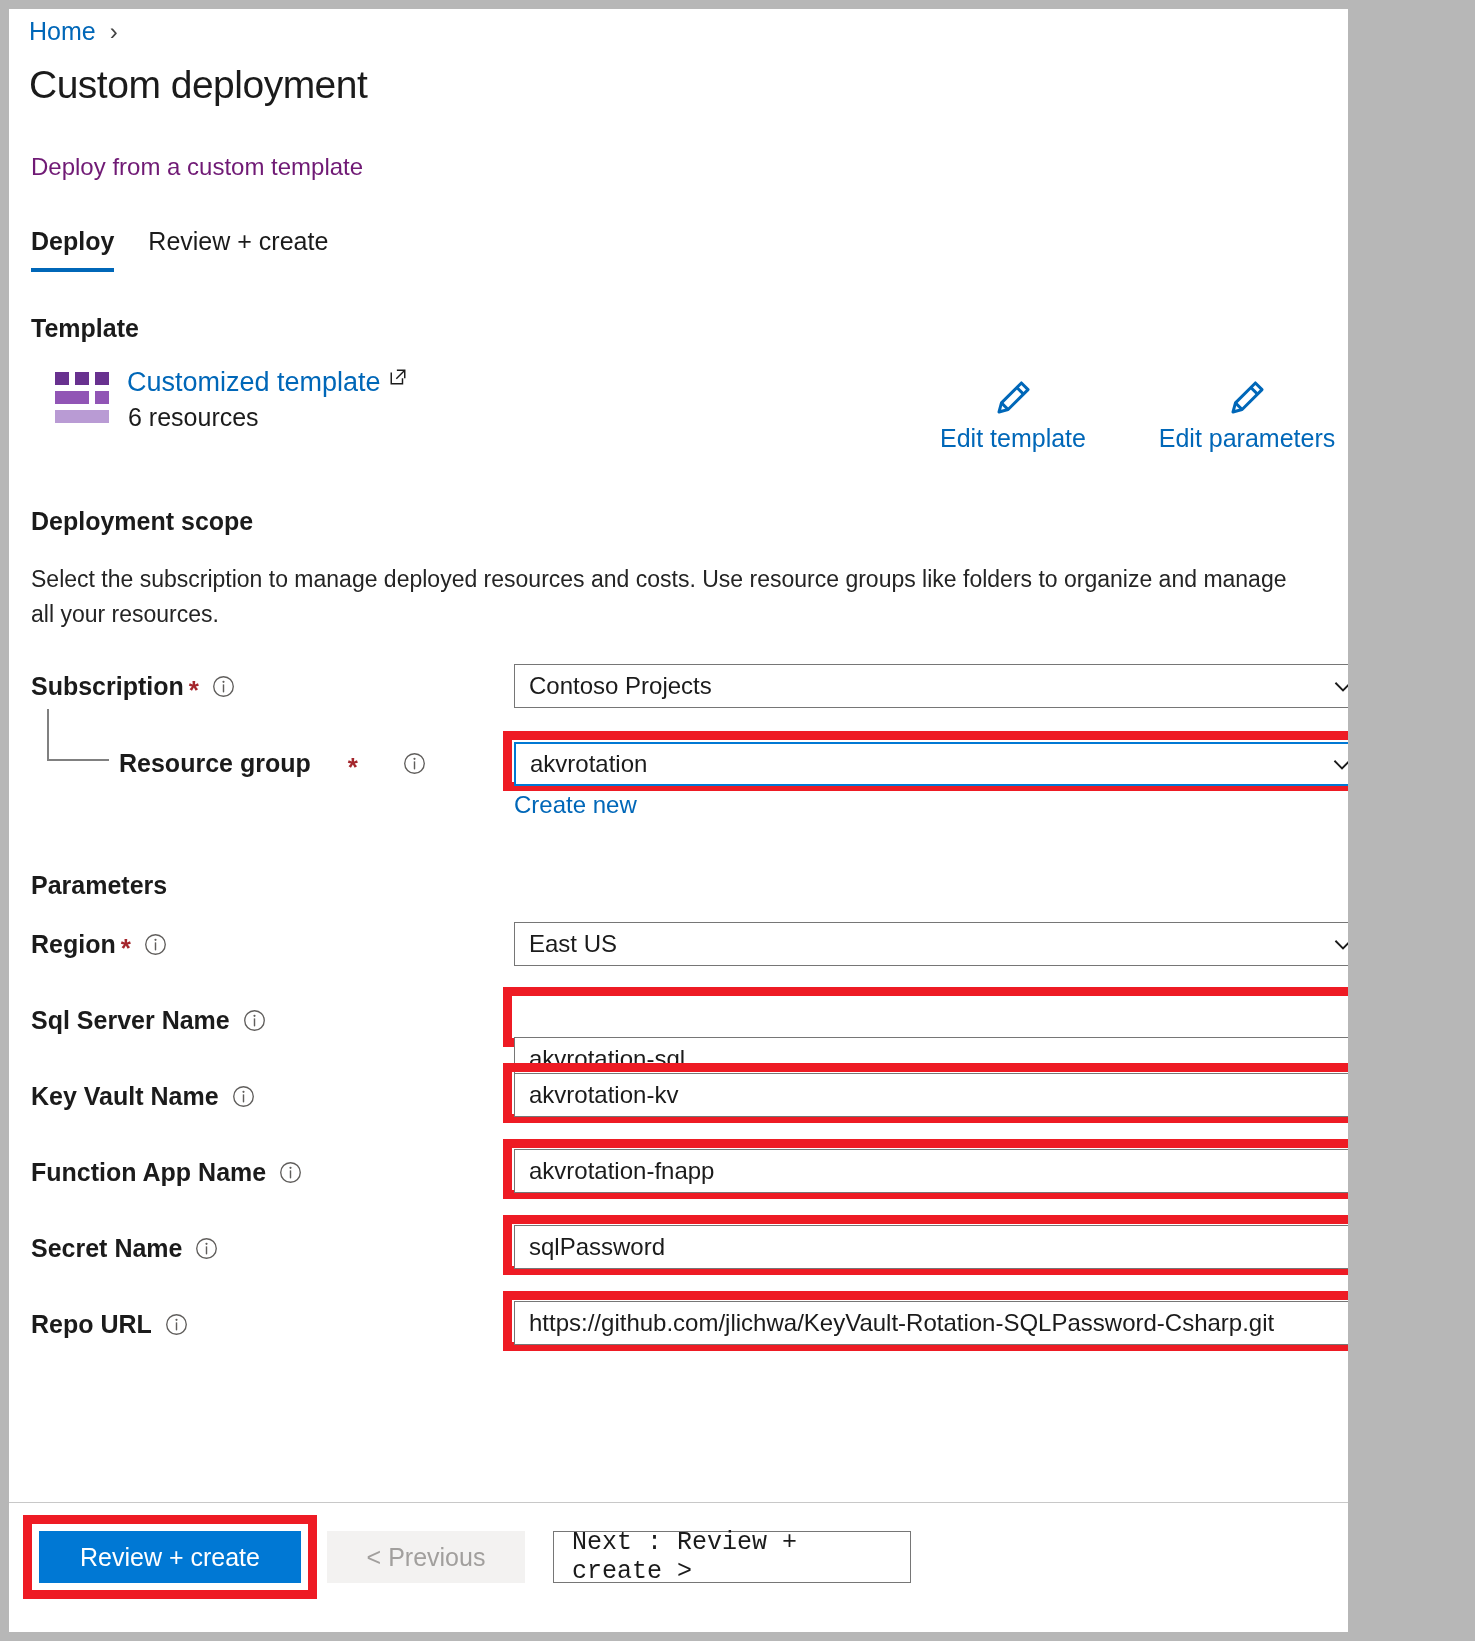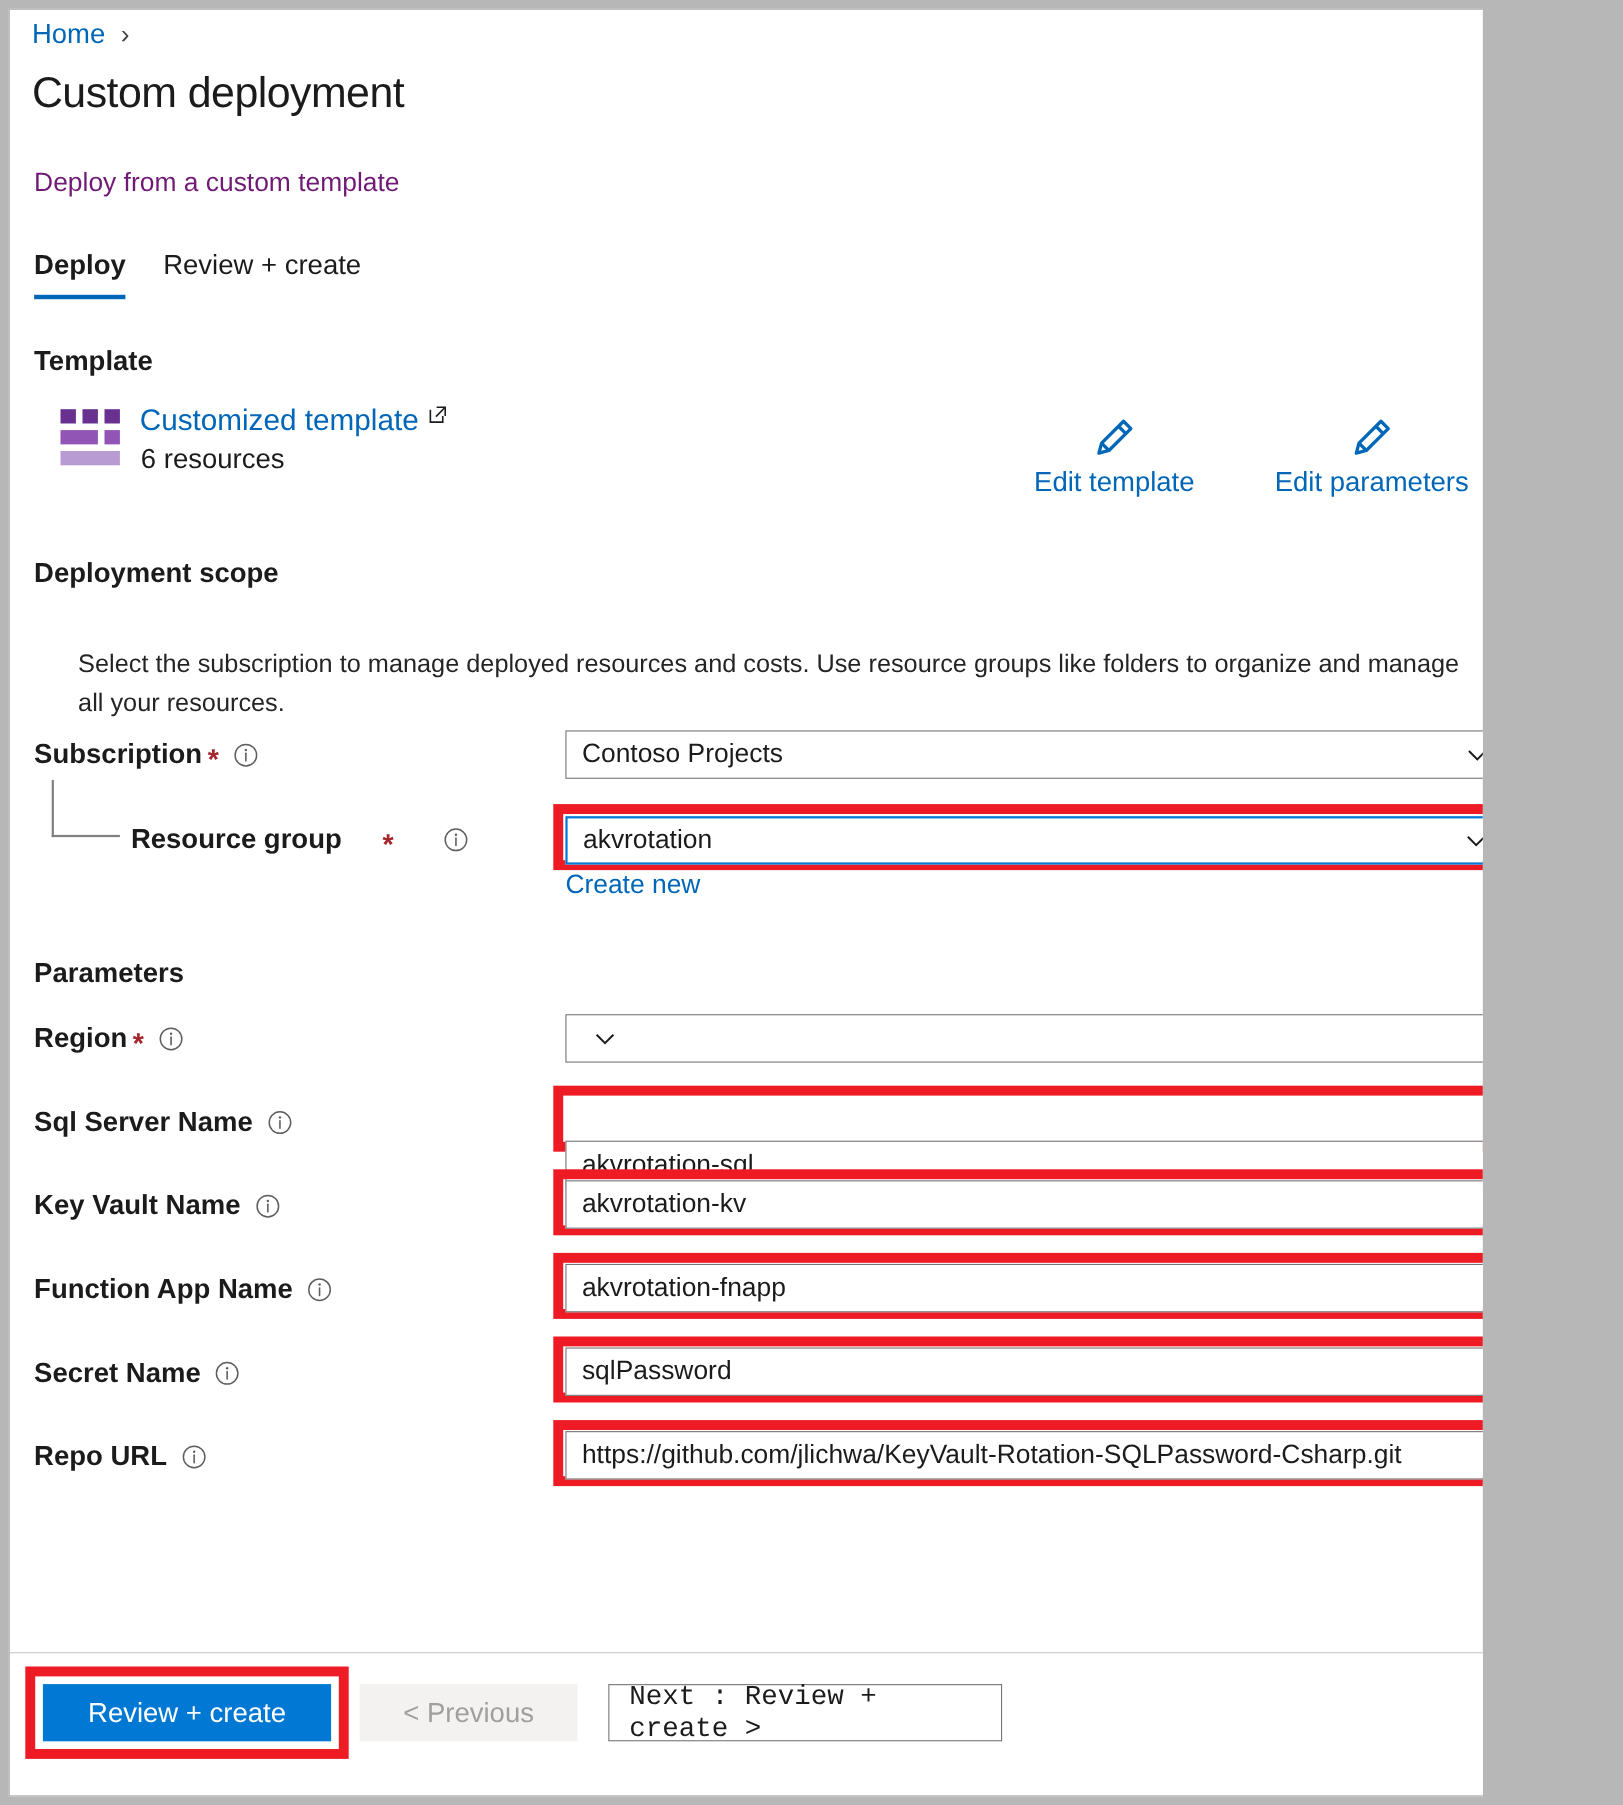--- a/index.html
+++ b/index.html
@@ -323,21 +323,21 @@
           <svg viewBox="0 0 24 24" width="42" height="42">
             <path d="M16.8 3.4 L20.6 7.2 L9.2 18.6 L4 20 L5.4 14.8 Z" fill="none" stroke="#0067b8" stroke-width="1.7" stroke-linejoin="round"></path>
             <path d="M14.2 6 L18 9.8" fill="none" stroke="#0067b8" stroke-width="1.7"></path>
             <path d="M5.4 14.8 L9.2 18.6" fill="none" stroke="#0067b8" stroke-width="1.7"></path>
           </svg>
         </span>
         <span>Edit parameters</span>
       </div>
 
       <div class="sec-head" style="top:498px;">Deployment scope</div>
-      <div class="sec-para" style="top:577px;margin-left:40px;">Select the subscription to manage deployed resources and costs. Use resource groups like folders to organize and manage all your resources.</div>
+      <div class="sec-para" style="top:553px;">Select the subscription to manage deployed resources and costs. Use resource groups like folders to organize and manage all your resources.</div>
 
       <div class="flabel" style="left:22px;top:663px;">
         <span>Subscription</span>
         <span class="req">*</span>
         <span class="info-icon">
           <svg viewBox="0 0 24 24" width="23" height="23">
             <circle cx="12" cy="12" r="10.2" fill="none" stroke="#605e5c" stroke-width="1.4"></circle>
             <circle cx="12" cy="7.1" r="1.15" fill="#605e5c"></circle>
             <path d="M12 10.3 L12 17.4" stroke="#605e5c" stroke-width="1.5" stroke-linecap="round"></path>
           </svg>
@@ -383,20 +383,21 @@
         <span class="req">*</span>
         <span class="info-icon">
           <svg viewBox="0 0 24 24" width="23" height="23">
             <circle cx="12" cy="12" r="10.2" fill="none" stroke="#605e5c" stroke-width="1.4"></circle>
             <circle cx="12" cy="7.1" r="1.15" fill="#605e5c"></circle>
             <path d="M12 10.3 L12 17.4" stroke="#605e5c" stroke-width="1.5" stroke-linecap="round"></path>
           </svg>
         </span>
       </div>
       <div class="ctl" style="top:913px;">
+        <span class="val">East US</span>
         <span class="chev">
           <svg viewBox="0 0 24 24" width="26" height="26">
             <path d="M5 9 L12 16 L19 9" fill="none" stroke="#1b1b1b" stroke-width="1.7"></path>
           </svg>
         </span>
       </div>
 
       <div class="flabel" style="left:22px;top:997px;">
         <span>Sql Server Name</span>
         <span class="info-icon">

